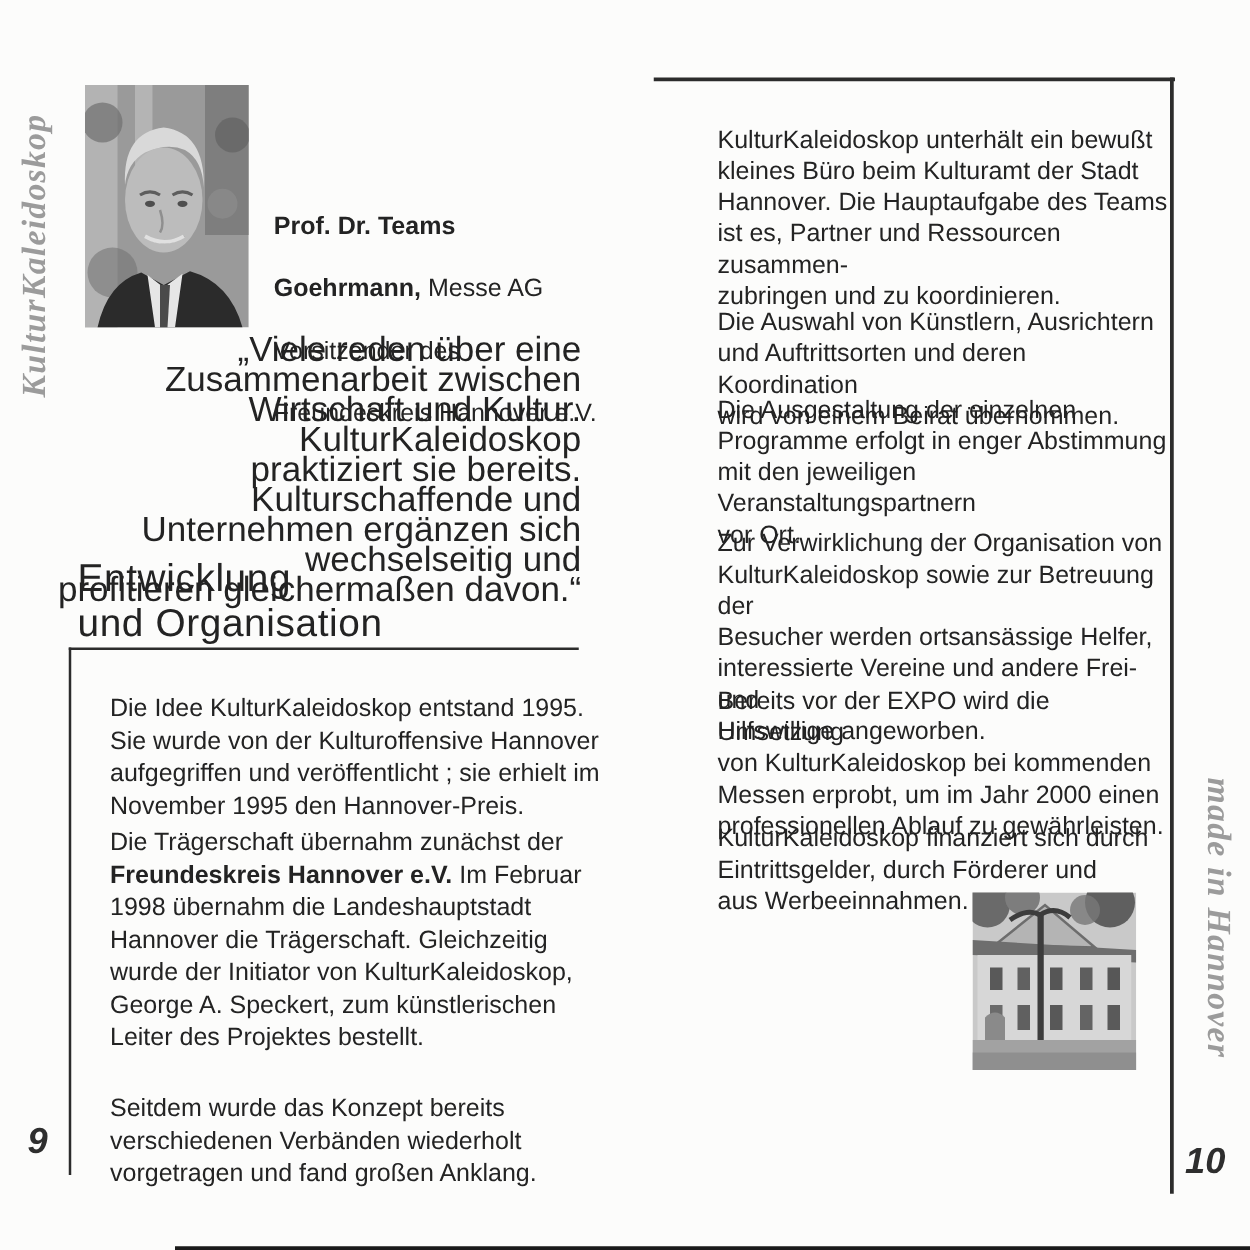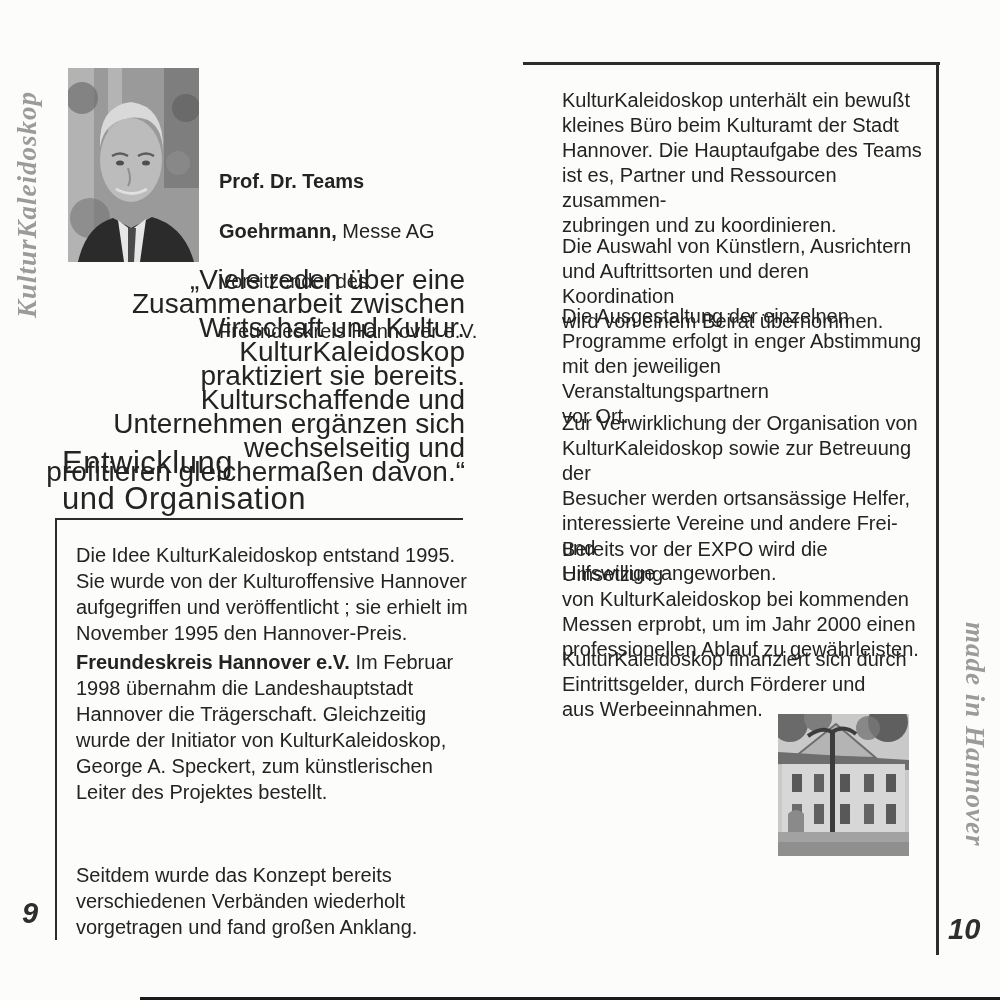--- a/index.html
+++ b/index.html
@@ -12,21 +12,21 @@
   
   .rule{background:#2c2c2c;}
   
   .portrait{left:68px;top:68px;width:131px;height:194px;}
   .caption{left:219px;top:169px;font-size:20px;line-height:25px;white-space:pre-line;}
   .caption .b{font-weight:bold;}
   .quote{left:40px;top:268px;width:425px;text-align:right;font-size:28px;line-height:24px;white-space:pre-line;}
   .heading{left:62px;top:445px;font-size:31px;line-height:36px;font-weight:400;white-space:pre-line;letter-spacing:0.5px;}
   .heading-rule{left:55px;top:518px;width:408px;height:2px;}
   .left-page-vline{left:55px;top:518px;width:2px;height:422px;}
-  .bodytext{font-size:20px;line-height:26px;white-space:pre-line;margin:4px;}
+  .bodytext{font-size:20px;line-height:26px;white-space:pre-line;margin:16px;}
   .lp{left:72px;width:396px;}
   .lp1{top:538px;}
   .lp2{top:645px;}
   .lp3{top:858px;}
   .lp2 .b{font-weight:bold;}
   .pagenum{font-style:italic;font-weight:bold;font-size:29px;color:#2e2e2e;}
   .pagenum-9{left:22px;top:897px;}
   .pagenum-10{left:948px;top:913px;}
   
   .rp-top-rule{left:523px;top:62px;width:417px;height:3px;}
@@ -97,21 +97,22 @@
 <h1 class="abs heading" style="margin:0">Entwicklung
 und Organisation</h1>
 
 <div class="abs rule heading-rule"></div>
 <div class="abs rule left-page-vline"></div>
 
 <p class="abs bodytext lp lp1">Die Idee KulturKaleidoskop entstand 1995.
 Sie wurde von der Kulturoffensive Hannover
 aufgegriffen und veröffentlicht ; sie erhielt im
 November 1995 den Hannover-Preis.</p>
-<p class="abs bodytext lp lp2"><span class="b">Freundeskreis Hannover e.V.</span><span> Im Februar
+<p class="abs bodytext lp lp2"><span>Die Trägerschaft übernahm zunächst der
+</span><span class="b">Freundeskreis Hannover e.V.</span><span> Im Februar
 1998 übernahm die Landeshauptstadt
 Hannover die Trägerschaft. Gleichzeitig
 wurde der Initiator von KulturKaleidoskop,
 George A. Speckert, zum künstlerischen
 Leiter des Projektes bestellt.</span></p>
 <p class="abs bodytext lp lp3">Seitdem wurde das Konzept bereits
 verschiedenen Verbänden wiederholt
 vorgetragen und fand großen Anklang.</p>
 
 <div class="abs pagenum pagenum-9">9</div>

